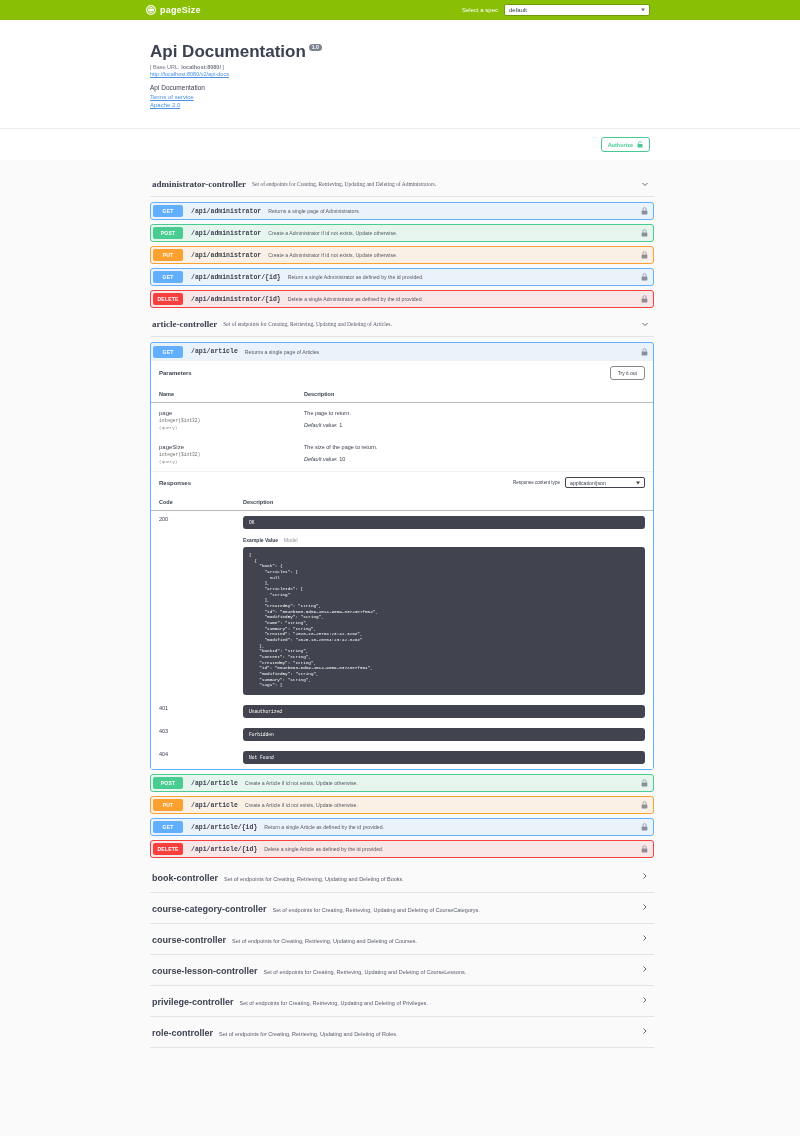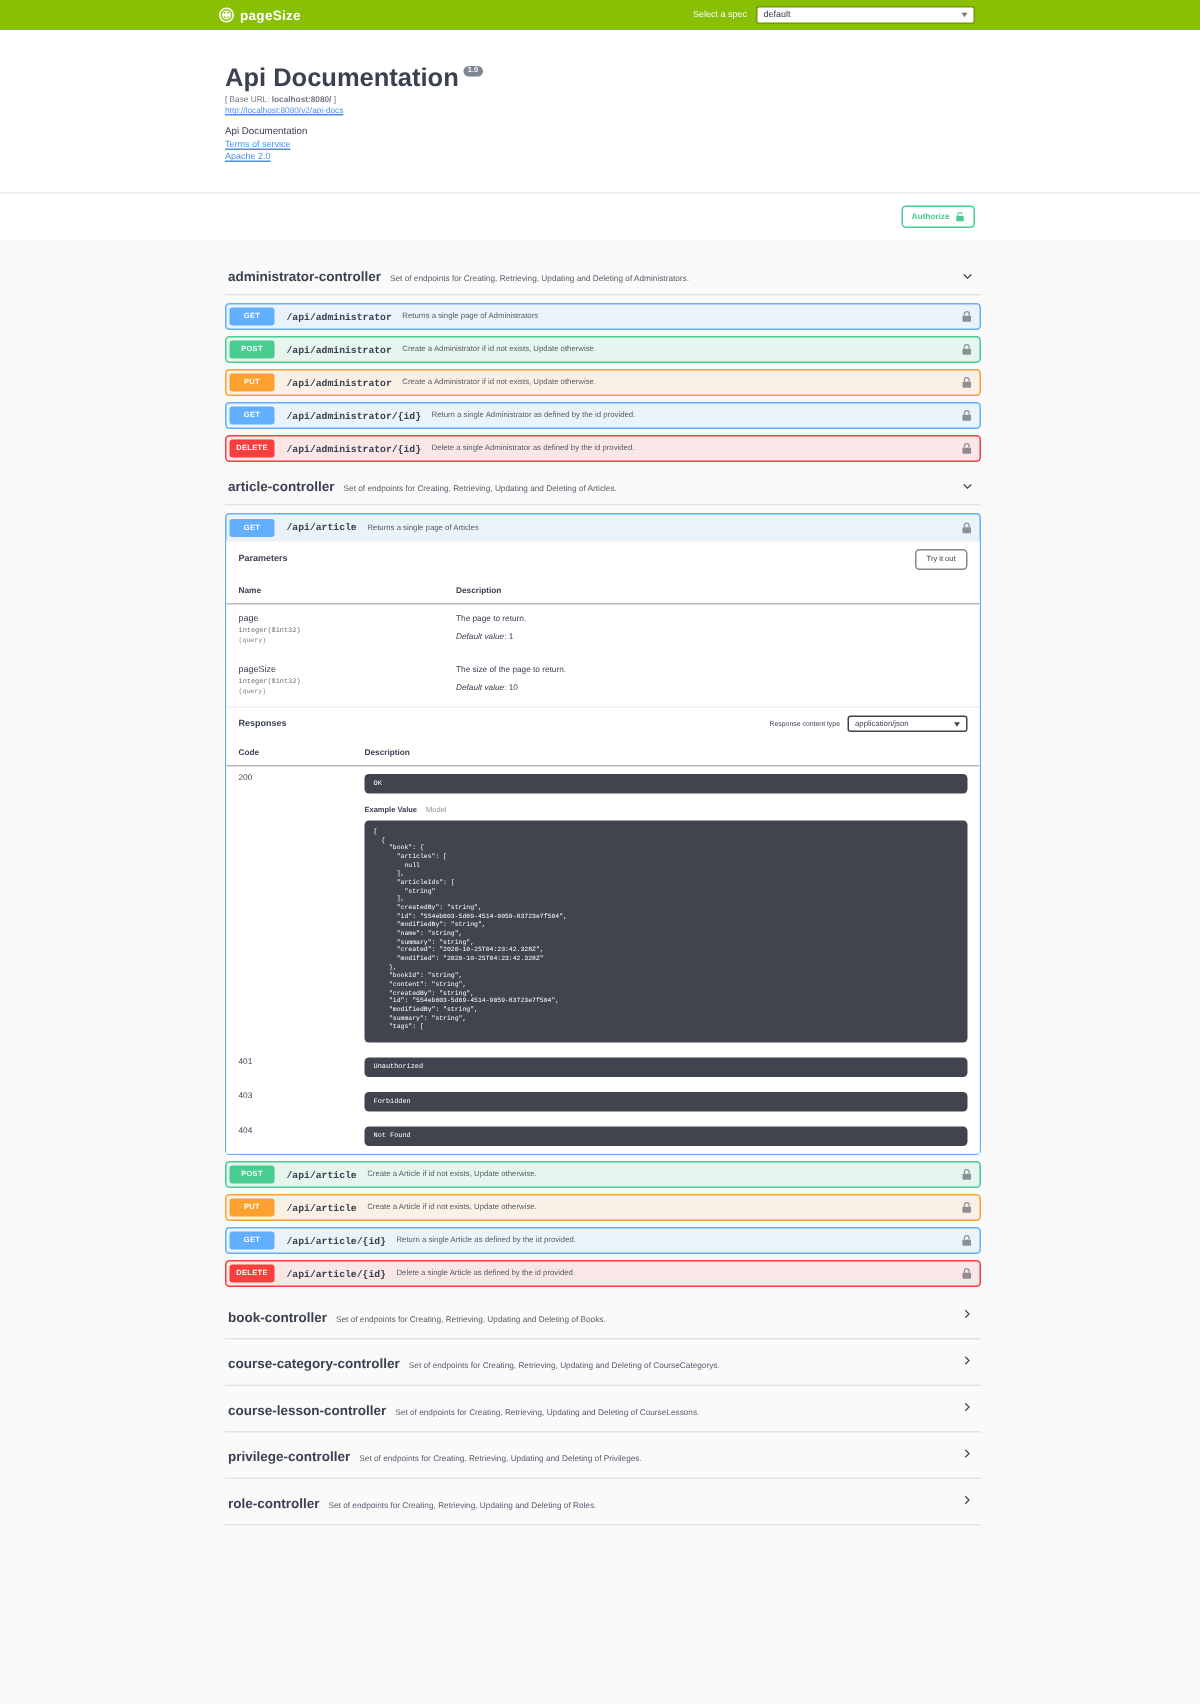--- a/index.html
+++ b/index.html
@@ -94,24 +94,25 @@
     padding: 3px 6px; cursor: pointer;
   }
   .lock-open { width: 6px; height: 7px; }
 
   
   .wrapper { padding: 12px 146px 0 150px; }
 
   
   .opblock-tag-section { margin-bottom: 4px; }
   .opblock-tag {
-    display: flex; align-items: flex-end;
+    display: flex; align-items: center;
     padding: 7px 4px 7px 2px;
     border-bottom: 1px solid rgba(59,65,81,.12);
     cursor: pointer;
+    font-family: Liberation Serif, serif;
   }
   .tag-name { font-size: 9px; font-weight: bold; color: #3b4151; }
   .tag-desc { font-size: 5.5px; color: #3b4151; margin-left: 6px; opacity:.85; }
   .tag-arrow { margin-left: auto; width: 10px; height: 10px; }
 
   
   .opblock {
     display: flex; align-items: center;
     border-radius: 3px; margin: 0 0 4px 0;
     min-height: 17px; padding: 2px 5px 2px 2px;
@@ -522,20 +523,27 @@
         </svg>
     </div>
     <div class="tag-row">
       <span class="tag-name">course-category-controller</span>
       <span class="tag-desc">Set of endpoints for Creating, Retrieving, Updating and Deleting of CourseCategorys.</span>
       <svg class="chev-right" viewBox="0 0 20 20">
           <path d="M7 5l5 5-5 5" fill="none" stroke="#3b4151" stroke-width="1.6"></path>
         </svg>
     </div>
     <div class="tag-row">
+      <span class="tag-name">course-controller</span>
+      <span class="tag-desc">Set of endpoints for Creating, Retrieving, Updating and Deleting of Courses.</span>
+      <svg class="chev-right" viewBox="0 0 20 20">
+          <path d="M7 5l5 5-5 5" fill="none" stroke="#3b4151" stroke-width="1.6"></path>
+        </svg>
+    </div>
+    <div class="tag-row">
       <span class="tag-name">course-lesson-controller</span>
       <span class="tag-desc">Set of endpoints for Creating, Retrieving, Updating and Deleting of CourseLessons.</span>
       <svg class="chev-right" viewBox="0 0 20 20">
           <path d="M7 5l5 5-5 5" fill="none" stroke="#3b4151" stroke-width="1.6"></path>
         </svg>
     </div>
     <div class="tag-row">
       <span class="tag-name">privilege-controller</span>
       <span class="tag-desc">Set of endpoints for Creating, Retrieving, Updating and Deleting of Privileges.</span>
       <svg class="chev-right" viewBox="0 0 20 20">

